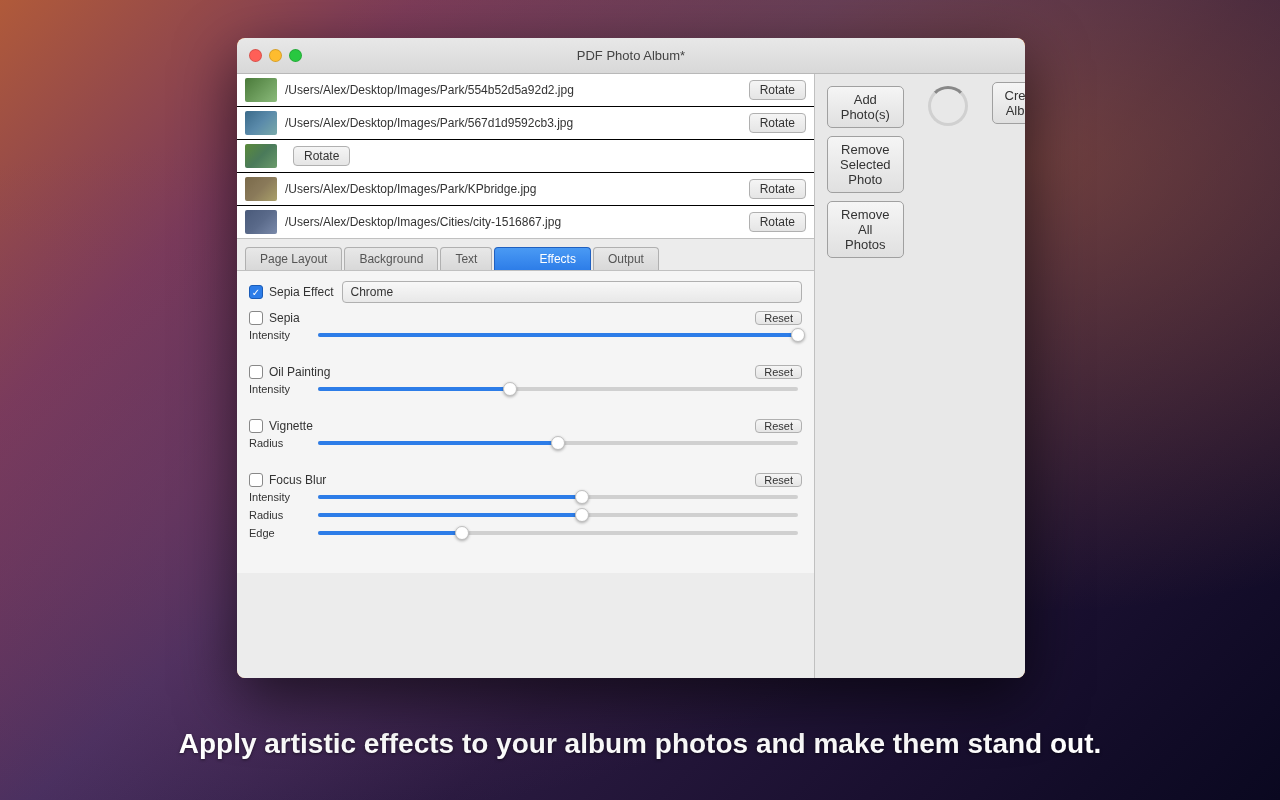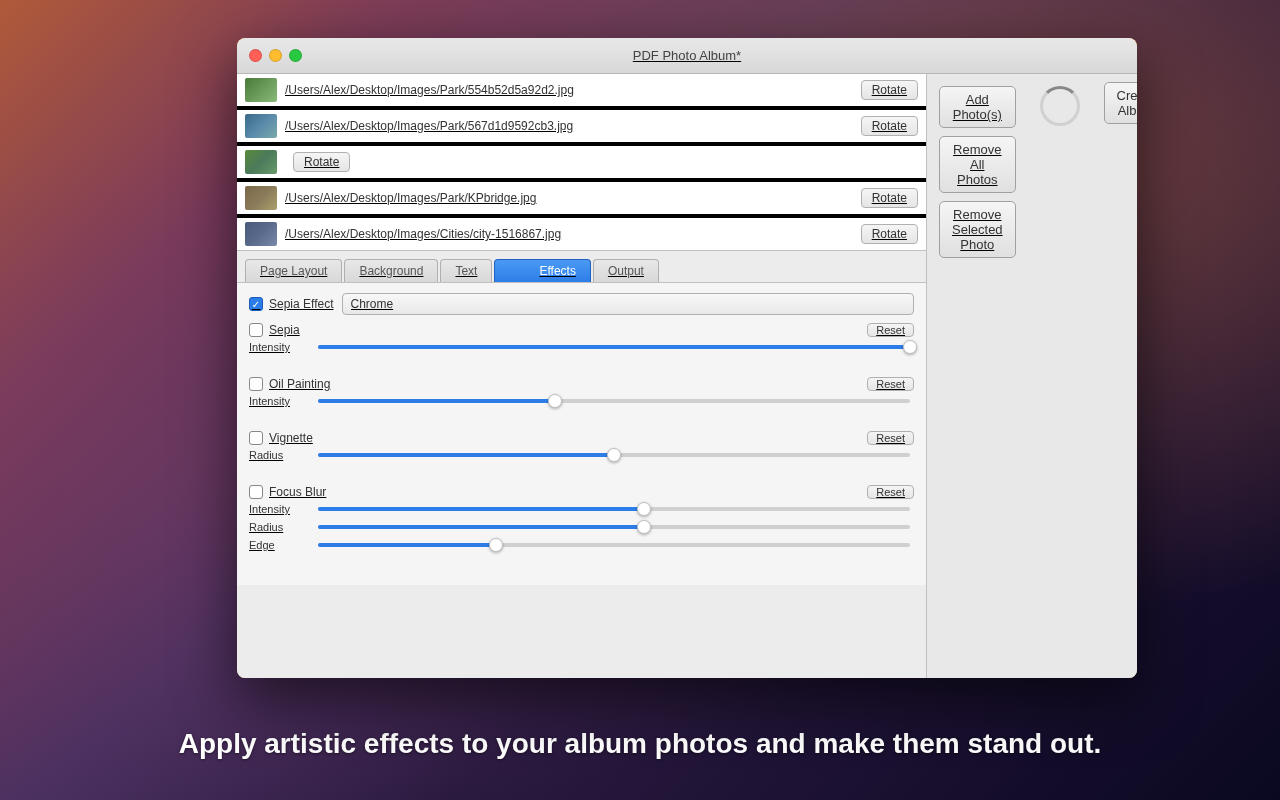--- a/index.html
+++ b/index.html
@@ -41,28 +41,27 @@
       font-weight: bold;
       z-index: 1;
       text-shadow: 0 1px 3px rgba(0,0,0,0.5);
     }
 
     
     .window {
       position: absolute;
       left: 237px;
       top: 38px;
-      width: 900px;
+      width: 788px;
       height: 640px;
       background: #fdba74;
       border-radius: 8px;
       box-shadow: 0 20px 60px rgba(0,0,0,0.6);
       overflow: hidden;
       z-index: 10;
-      text-decoration: underline;
     }
 
     
     .titlebar {
       height: 36px;
       background: linear-gradient(to bottom, #e8e8e8, #d8d8d8);
       border-bottom: 1px solid #b8b8b8;
       display: flex;
       align-items: center;
       justify-content: center;
@@ -111,21 +110,21 @@
     
     .file-list {
       background: white;
       border-bottom: 1px solid #c0c0c0;
     }
 
     .file-item {
       display: flex;
       align-items: center;
       padding: 4px 8px;
-      border-bottom: 4px solid #000000;
+      border-bottom: 1px solid #000000;
       background: white;
     }
 
     .file-item:last-child {
       border-bottom: none;
     }
 
     .file-thumb {
       width: 32px;
       height: 24px;
@@ -604,22 +603,22 @@
               </div>
             </div>
           </div>
         </div>
       </div>
     </div>
 
     <div class="right-panel">
       <div class="right-buttons">
         <button class="mac-btn">Add Photo(s)</button>
+        <button class="mac-btn">Remove Selected Photo</button>
         <button class="mac-btn">Remove All Photos</button>
-        <button class="mac-btn">Remove Selected Photo</button>
       </div>
 
       <div class="spinner-area">
         <div class="spinner"></div>
       </div>
 
       <div class="create-btn-area">
         <button class="mac-btn">Create Album</button>
       </div>
 

